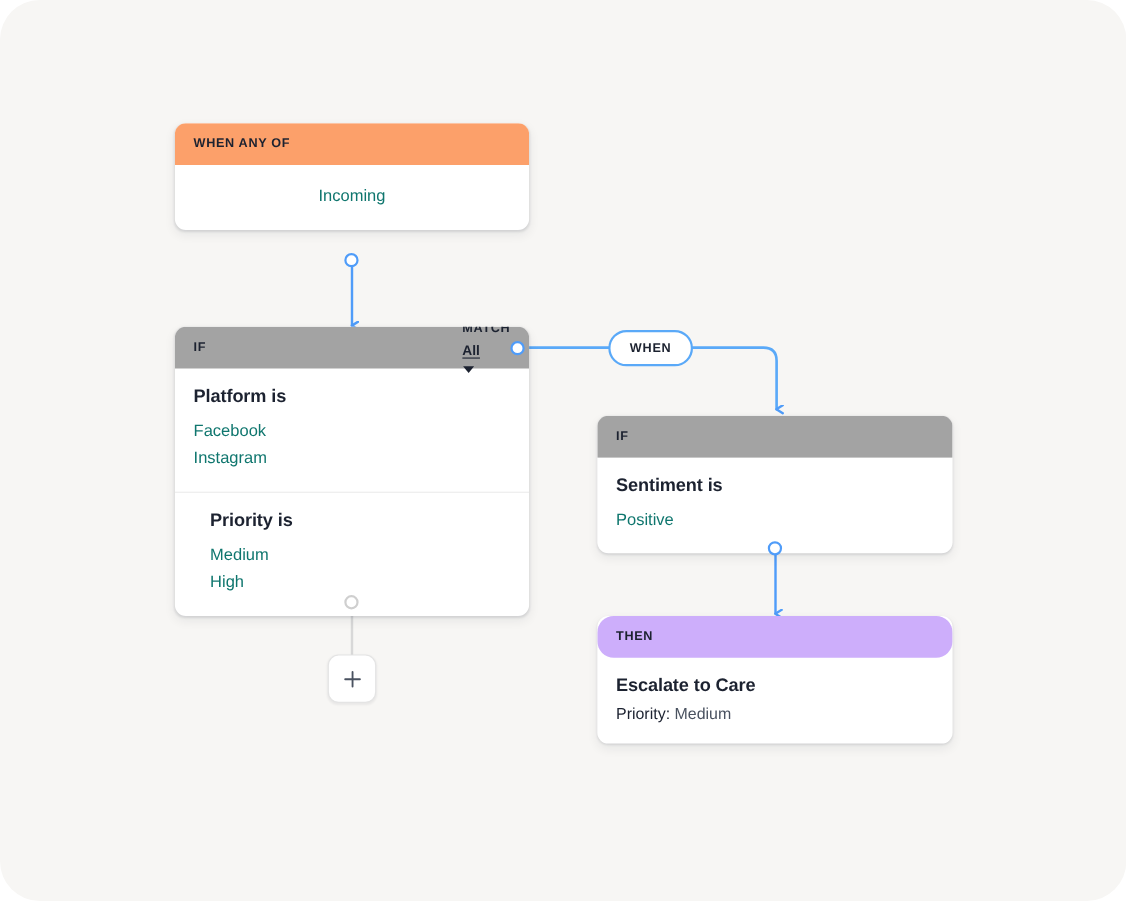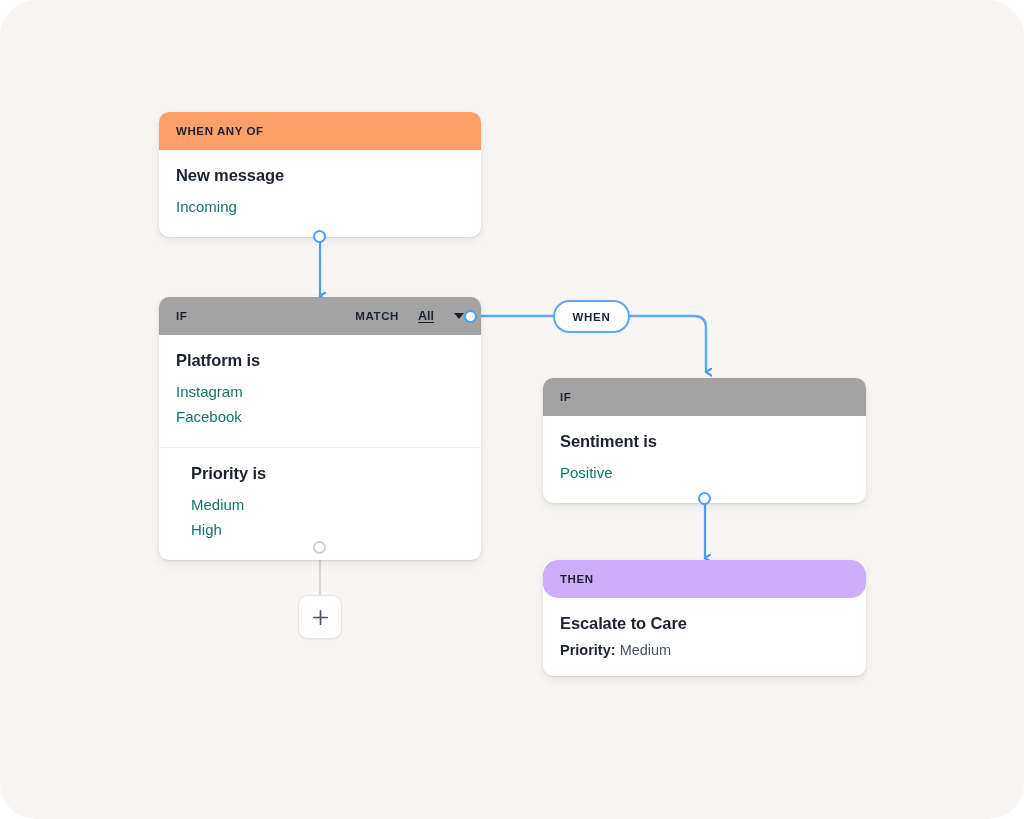--- a/index.html
+++ b/index.html
@@ -50,22 +50,23 @@
   }
   .hdr-label {
     font-size: 11.5px;
     font-weight: bold;
     letter-spacing: .6px;
     color: #1c2230;
   }
   .hdr-right {
     margin-left: auto;
     display: flex;
-    align-items: center;
-    gap: 19px;
+    align-items: flex-start;
+    gap: 7px;
+    flex-direction: column;
   }
   .match-word {
     font-size: 11.5px;
     font-weight: bold;
     letter-spacing: .6px;
     color: #1c2230;
   }
   .match-value {
     font-size: 12.5px;
     font-weight: bold;
@@ -103,21 +104,21 @@
     font-size: 15px;
     color: #0f766e;
     line-height: 25px;
   }
   .kv {
     font-size: 14.5px;
     color: #4a5260;
   }
   .kv b {
     color: #1c2230;
-    font-weight: bold;
+    font-weight: normal;
   }
 
   
   .port {
     position: absolute;
     width: 13px;
     height: 13px;
     border-radius: 50%;
     background: #ffffff;
     border: 2.5px solid #4f9cf9;
@@ -178,45 +179,44 @@
 
     <line x1="470" y1="316" x2="556" y2="316" stroke="#5aa9f8" stroke-width="2.4"></line>
 
     <path d="M630 316 L694 316 Q706 316 706 328 L706 372" fill="none" stroke="#5aa9f8" stroke-width="2.4" stroke-linecap="round" marker-end="url(#arrowBlue)"></path>
 
     <line x1="705" y1="498" x2="705" y2="558" stroke="#4f9cf9" stroke-width="2.2" marker-end="url(#arrowBlue)"></line>
 
     <line x1="320" y1="547" x2="320" y2="596" stroke="#d8d8d8" stroke-width="2.2"></line>
   </svg>
 
-  <div class="card" style="left:159px; top:112px; width:322px;">
+  <div class="card" style="left:159px; top:112px; width:322px;text-align:center;">
     <div class="card-header hdr-orange">
       <span class="hdr-label">WHEN ANY OF</span>
     </div>
     <div class="card-body">
-      <div class="row-title">New message</div>
       <div class="row-value">Incoming</div>
     </div>
   </div>
   <div class="port" style="left:313px; top:230px;"></div>
 
   <div class="card" style="left:159px; top:297px; width:322px;">
     <div class="card-header hdr-blue">
       <span class="hdr-label">IF</span>
       <span class="hdr-right">
         <span class="match-word">MATCH</span>
         <span class="match-value">All</span>
         <span class="caret"></span>
       </span>
     </div>
 
     <div class="card-body">
       <div class="row-title">Platform is</div>
+      <div class="row-value">Facebook</div>
       <div class="row-value">Instagram</div>
-      <div class="row-value">Facebook</div>
     </div>
 
     <div class="card-body">
       <div class="row-title">Priority is</div>
       <div class="row-value">Medium</div>
       <div class="row-value">High</div>
     </div>
   </div>
 
   <div class="port" style="left:464px; top:310px;"></div>

